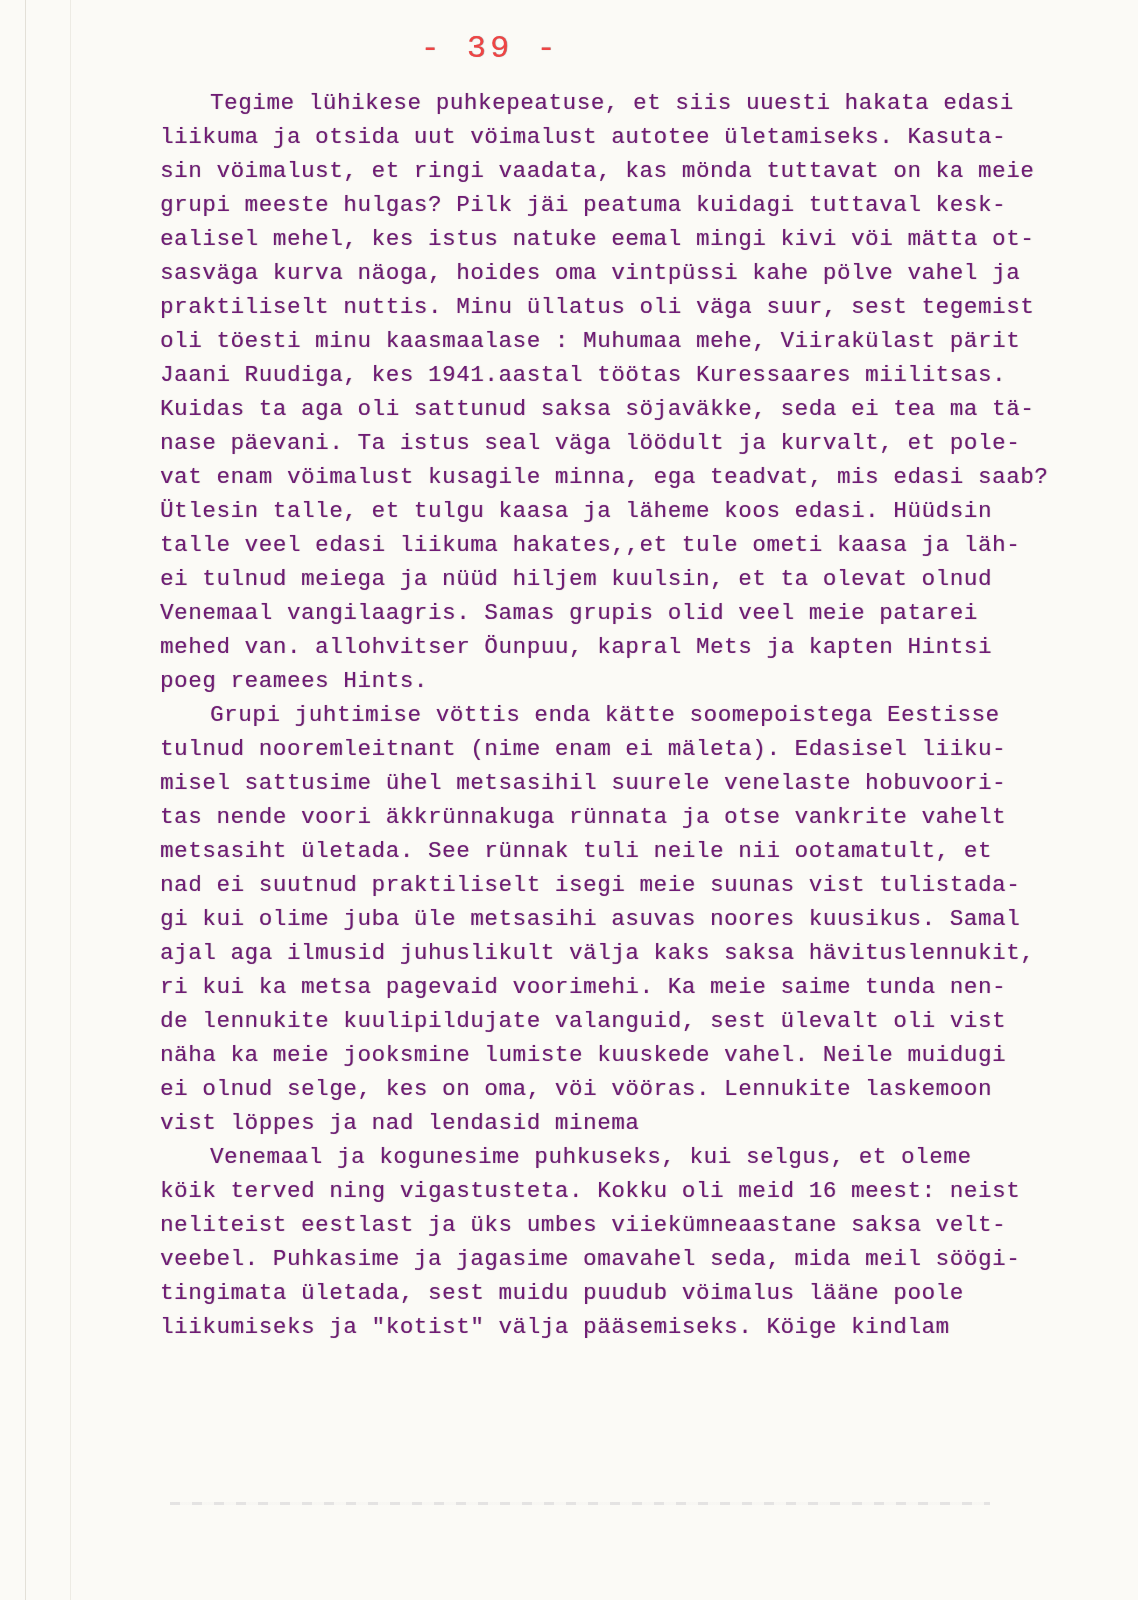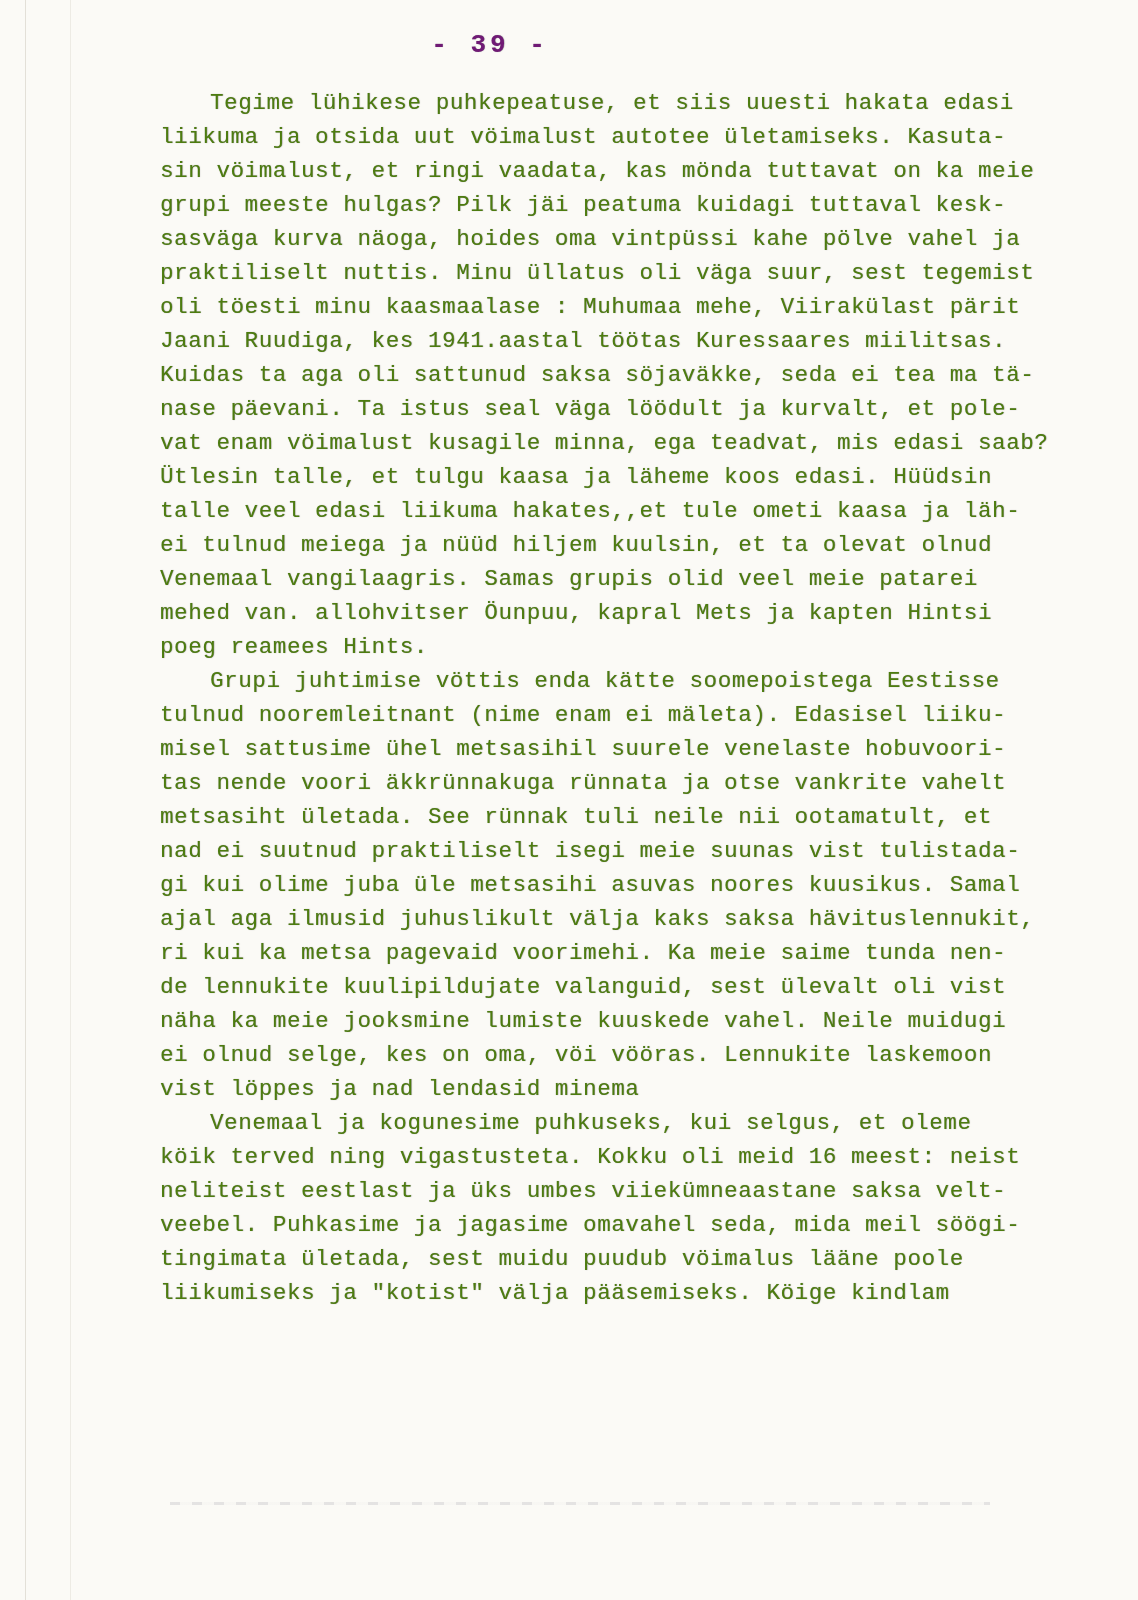--- a/index.html
+++ b/index.html
@@ -30,43 +30,42 @@
     left: 70px; top: 0;
     width: 1px; height: 100%;
     background: #edebe4;
   }
   .page-number {
     position: absolute;
     top: 30px;
     left: 0;
     width: 980px;
     text-align: center;
-    font-size: 26px;
+    font-size: 32px;
     letter-spacing: 4px;
-    color: #701a75;
+    color: #ef4444;
     text-shadow: 0.4px 0.4px 0.8px rgba(45,45,50,0.45);
-    font-weight: bold;
   }
   .doc-body {
     position: absolute;
     top: 86px;
     left: 160px;
     width: 900px;
   }
   .paragraph {
     margin: 0;
     padding: 0;
   }
   .text-line {
     height: 34px;
     line-height: 34px;
     font-size: 22.5px;
     letter-spacing: 0.6px;
     white-space: pre;
-    color: #4d7c0f;
+    color: #701a75;
     text-shadow: 0.4px 0.4px 0.9px rgba(48,47,54,0.5);
   }
   .text-line.indent {
     padding-left: 50px;
   }
   
   .scan-artifact-line {
     position: absolute;
     top: 1502px;
     left: 170px;
@@ -86,20 +85,21 @@
 <div class="page">
   <div class="page-number">- 39 -</div>
 
   <div class="doc-body">
 
   <div class="paragraph">
         <div class="text-line indent">Tegime lühikese puhkepeatuse, et siis uuesti hakata edasi</div>
         <div class="text-line">liikuma ja otsida uut vöimalust autotee ületamiseks. Kasuta-</div>
         <div class="text-line">sin vöimalust, et ringi vaadata, kas mönda tuttavat on ka meie</div>
         <div class="text-line">grupi meeste hulgas? Pilk jäi peatuma kuidagi tuttaval kesk-</div>
+        <div class="text-line">ealisel mehel, kes istus natuke eemal mingi kivi vöi mätta ot-</div>
         <div class="text-line">sasväga kurva näoga, hoides oma vintpüssi kahe pölve vahel ja</div>
         <div class="text-line">praktiliselt nuttis. Minu üllatus oli väga suur, sest tegemist</div>
         <div class="text-line">oli töesti minu kaasmaalase : Muhumaa mehe, Viirakülast pärit</div>
         <div class="text-line">Jaani Ruudiga, kes 1941.aastal töötas Kuressaares miilitsas.</div>
         <div class="text-line">Kuidas ta aga oli sattunud saksa söjaväkke, seda ei tea ma tä-</div>
         <div class="text-line">nase päevani. Ta istus seal väga löödult ja kurvalt, et pole-</div>
         <div class="text-line">vat enam vöimalust kusagile minna, ega teadvat, mis edasi saab?</div>
         <div class="text-line">Ütlesin talle, et tulgu kaasa ja läheme koos edasi. Hüüdsin</div>
         <div class="text-line">talle veel edasi liikuma hakates,,et tule ometi kaasa ja läh-</div>
         <div class="text-line">ei tulnud meiega ja nüüd hiljem kuulsin, et ta olevat olnud</div>

